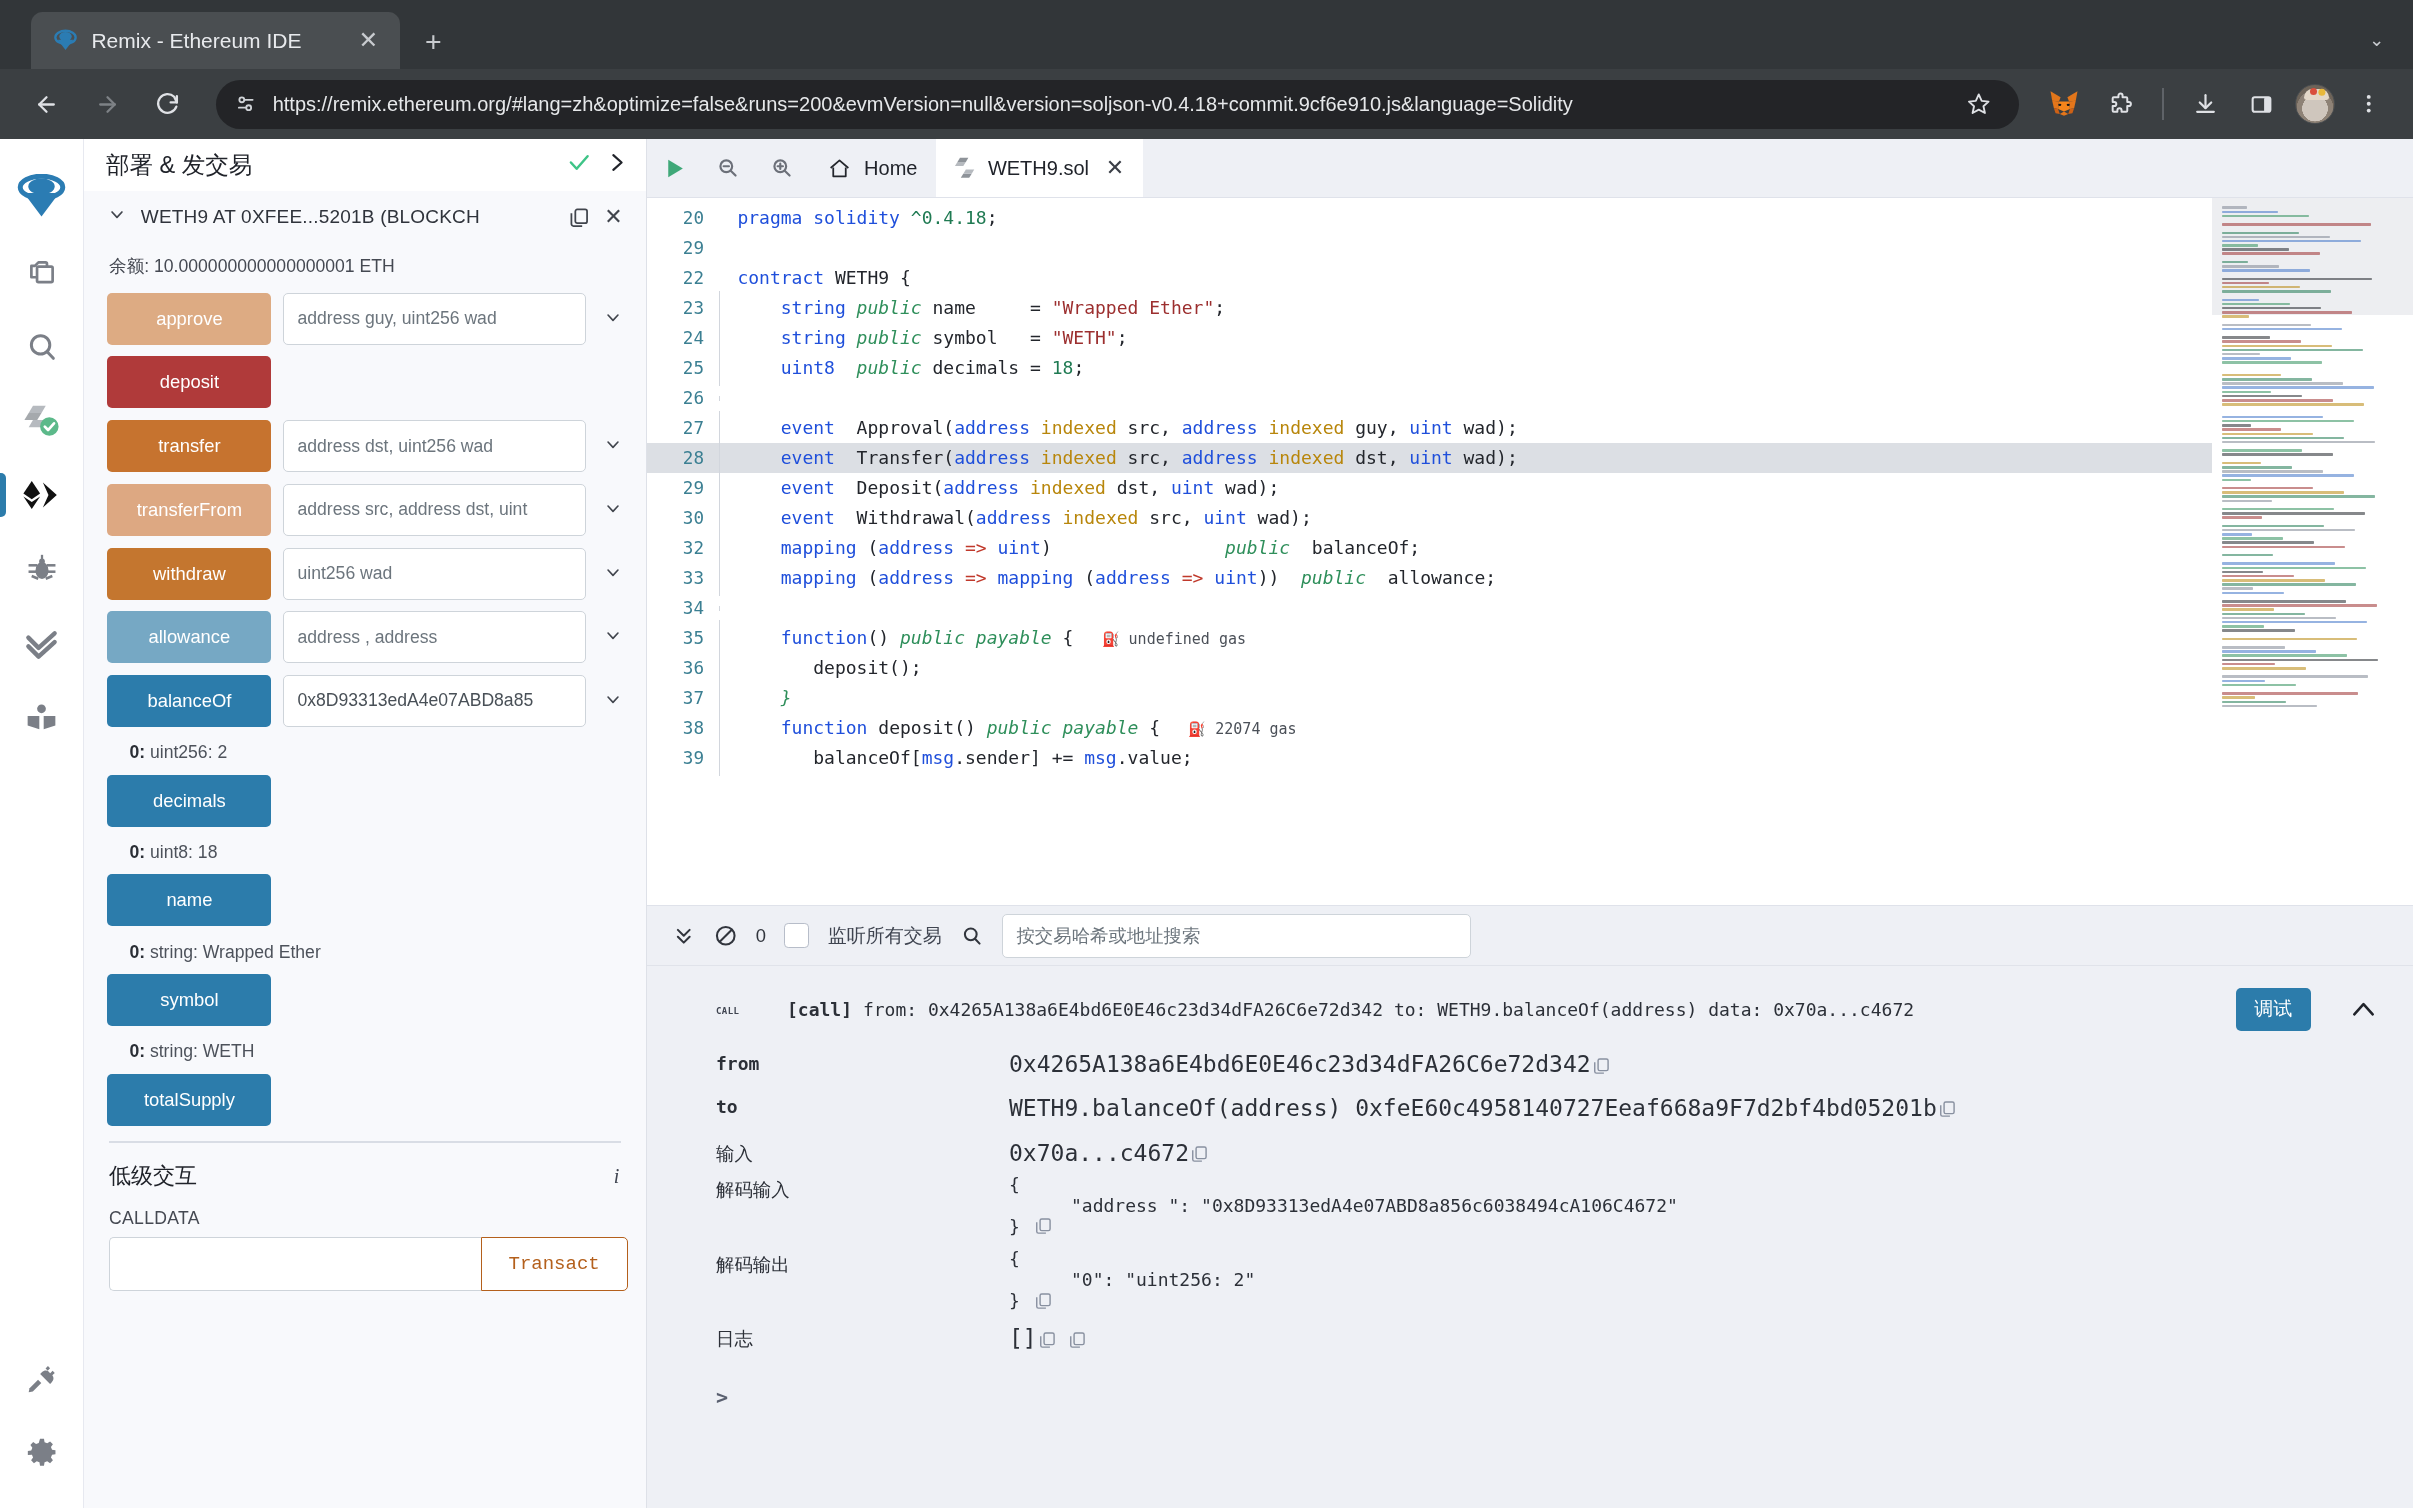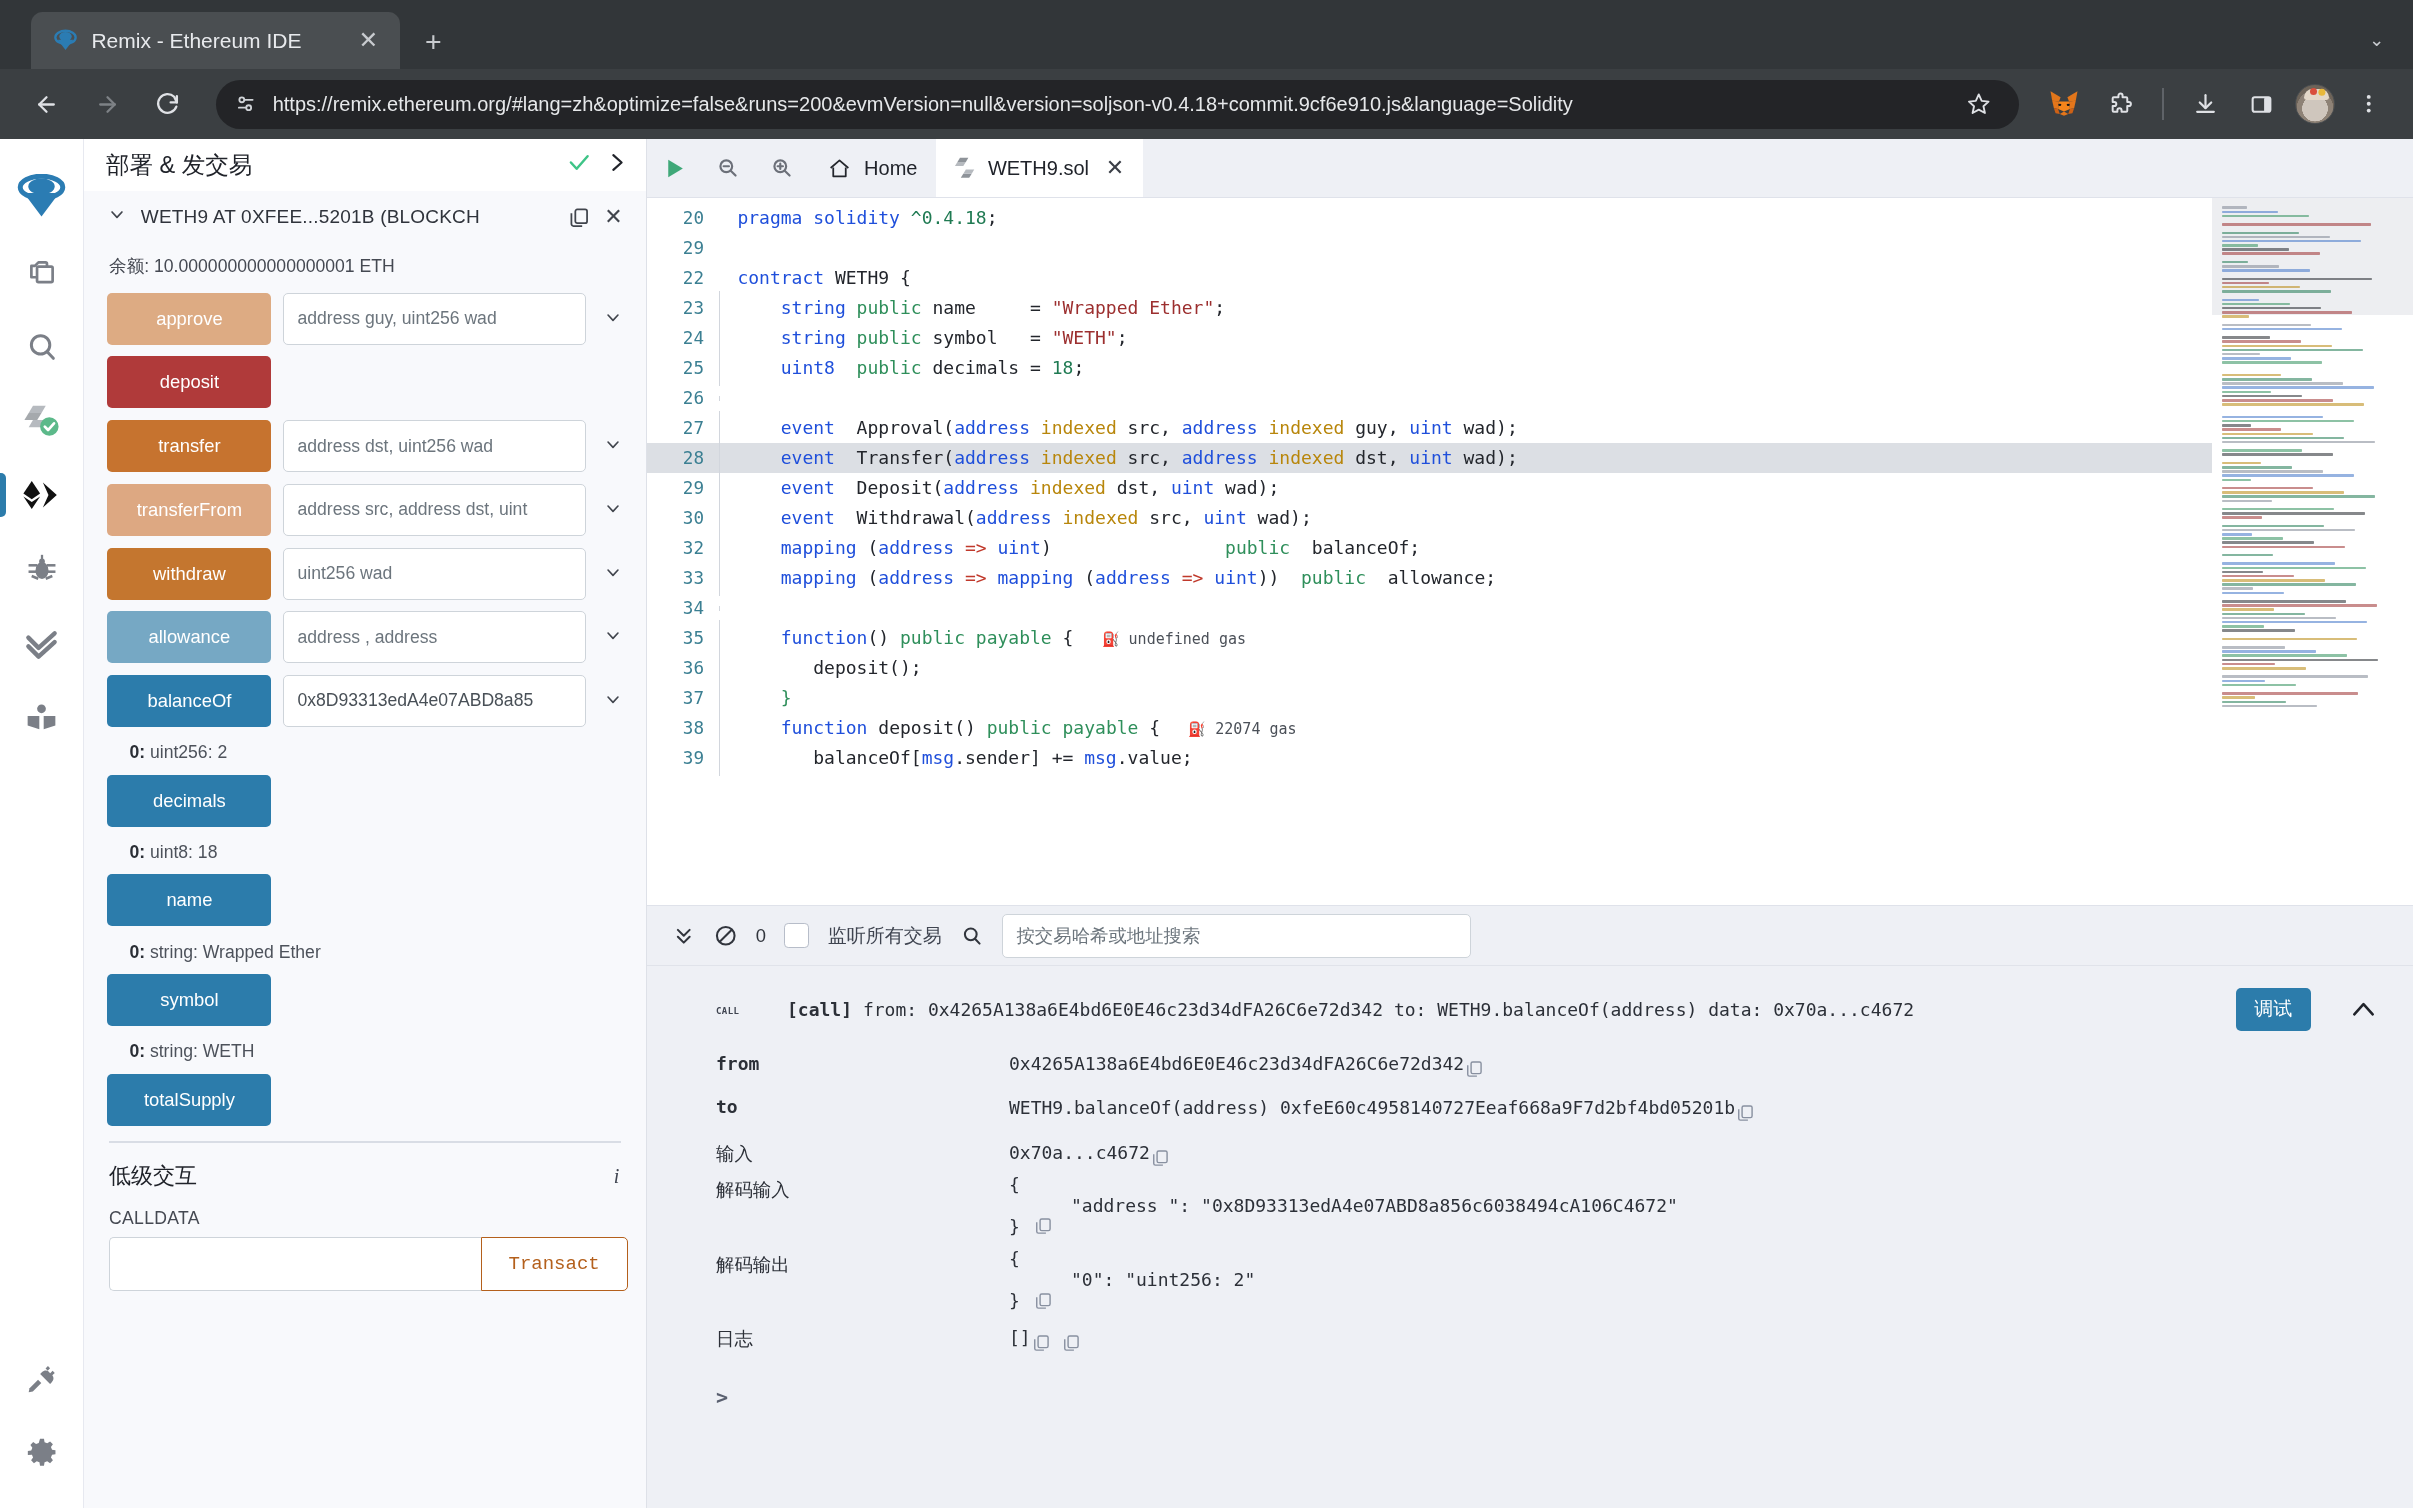--- a/index.html
+++ b/index.html
@@ -176,21 +176,21 @@
   .lnum {
     width: 72px; flex: 0 0 72px; text-align: right; padding-right: 15px;
     color: #3b7f92; font-size: 17.6px;
   }
   .lcode { padding-left: 18.4px; position: relative; }
   .lcode::before {
     content: ""; position: absolute; left: 0; top: -2.5px; bottom: -2.5px; width: 0.8px; background: #d2d6dd;
   }
   .ln.noguide .lcode::before { display: none; }
   .kw { color: #1f4fdb; }
-  .kw2 { color: #2f8f5b; }
+  .kw2 { color: #2f8f5b; font-style: italic; }
   .str { color: #9c2f2f; }
   .num { color: #1f7a52; }
   .typ { color: #1f4fdb; }
   .idx { color: #b8860b; }
   .pun { color: #c0392b; }
   .plain { color: #23262c; }
   .gas { color: #4b5058; font-size: 15px; }
   .gas-icon { color: #6b7079; font-size: 14.2px; }
 
   .minimap {
@@ -245,22 +245,22 @@
   .collapse-ic { color: #20232a; font-size: 25px; font-weight: 700; }
 
   .tx-rows { padding: 18.4px 0 0 0; }
   .tx-row { display: flex; align-items: flex-start; padding: 0 37px 0 69px; margin-bottom: 13.4px; }
   .tx-key {
     width: 293px; flex: 0 0 293px; font-family: "DejaVu Sans Mono", monospace;
     font-size: 18px; color: #2c3038; font-weight: 700; padding-top: 3.4px;
   }
   .tx-key.cjk { font-family: "Liberation Sans", sans-serif; font-size: 18.4px; font-weight: 400; }
   .tx-val {
-    font-family: "DejaVu Sans Mono", monospace; font-size: 18px; color: #2c3038;
-    display: flex; align-items: flex-end; gap: 0; flex-wrap: wrap; line-height: 30px;
+    font-family: "DejaVu Sans Mono", monospace; font-size: 23px; color: #2c3038;
+    display: flex; align-items: center; gap: 0; flex-wrap: wrap; line-height: 30px;
   }
   .copy-ic { color: #8890a0; display: inline-flex; align-items: center; padding-top: 3.4px; }
   .json-block { font-family: "DejaVu Sans Mono", monospace; font-size: 18px; color: #2c3038; }
   .json-block .ind { padding-left: 62px; }
   .prompt { padding: 18.4px 0 0 69px; font-family: "DejaVu Sans Mono", monospace;
             font-size: 20px; color: #5a6070; font-weight: 700; }
 </style>
 </head>
 <body>
 

